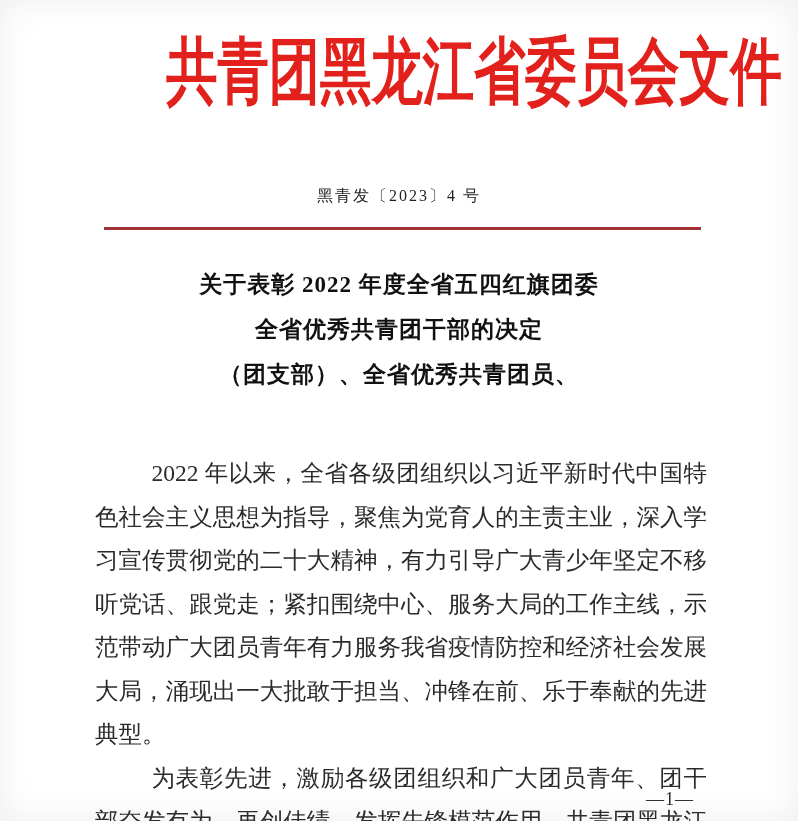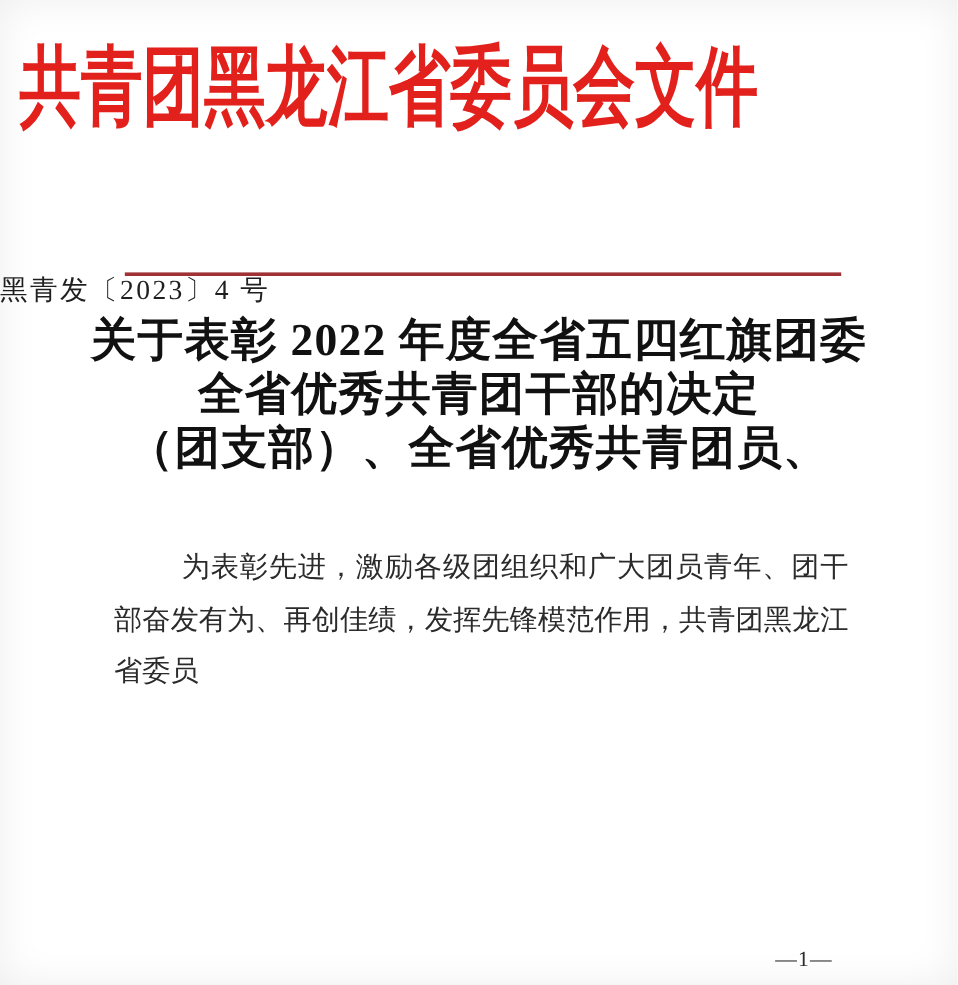--- a/index.html
+++ b/index.html
@@ -12,55 +12,56 @@
   .page{
     position:relative;
     width:798px;height:821px;
     background:#ffffff;
     box-shadow:inset 0 0 34px rgba(0,0,0,0.07);
   }
   
   .letterhead{
     position:absolute;
     top:24px;left:0;right:0;
-    text-align:left;
+    text-align:right;
+    padding-left:29px;
   }
   .letterhead-text{
     display:inline-block;
     color:#e2211c;
     font-size:54px;
     font-weight:bold;
     letter-spacing:0px;
     white-space:nowrap;
     transform:scale(0.95,1.34);
     transform-origin:center top;
   }
   
   .doc-number{
     position:absolute;
     top:186px;left:0;right:0;
-    font-size:23px;
+    text-align:center;
+    font-size:16px;
     letter-spacing:2px;
     color:#1f1f1f;
-    margin-top:40px;
   }
   
   .red-rule{
     position:absolute;
     top:227px;left:104px;right:97px;
     height:3px;
     background:#9e3235;
   }
   
   .doc-title{
     position:absolute;
     top:262px;left:40px;right:40px;
     text-align:center;
     color:#111111;
-    font-size:38px;
+    font-size:23px;
     font-weight:bold;
     line-height:45px;
     letter-spacing:1px;
   }
   
   .body-text{
     position:absolute;
     top:452px;left:95px;
     width:612px;
     color:#2b2b2b;
@@ -95,18 +96,19 @@
 
   <div class="red-rule"></div>
 
   <div class="doc-title">
     <div>关于表彰 2022 年度全省五四红旗团委</div>
     <div>全省优秀共青团干部的决定</div>
     <div>（团支部）、全省优秀共青团员、</div>
   </div>
 
   <div class="body-text">
+    <p>2022 年以来，全省各级团组织以习近平新时代中国特色社会主义思想为指导，聚焦为党育人的主责主业，深入学习宣传贯彻党的二十大精神，有力引导广大青少年坚定不移听党话、跟党走；紧扣围绕中心、服务大局的工作主线，示范带动广大团员青年有力服务我省疫情防控和经济社会发展大局，涌现出一大批敢于担当、冲锋在前、乐于奉献的先进典型。</p>
     <p>为表彰先进，激励各级团组织和广大团员青年、团干部奋发有为、再创佳绩，发挥先锋模范作用，共青团黑龙江省委员</p>
   </div>
 
   <div class="page-number">—1—</div>
 
 </div>
 
 </body></html>

